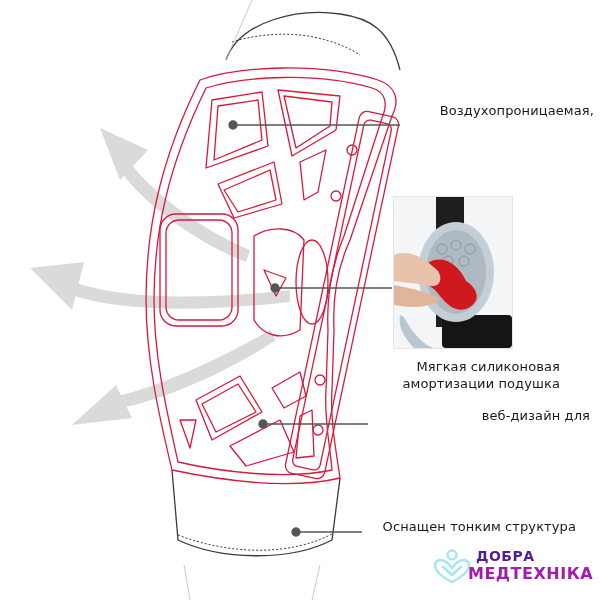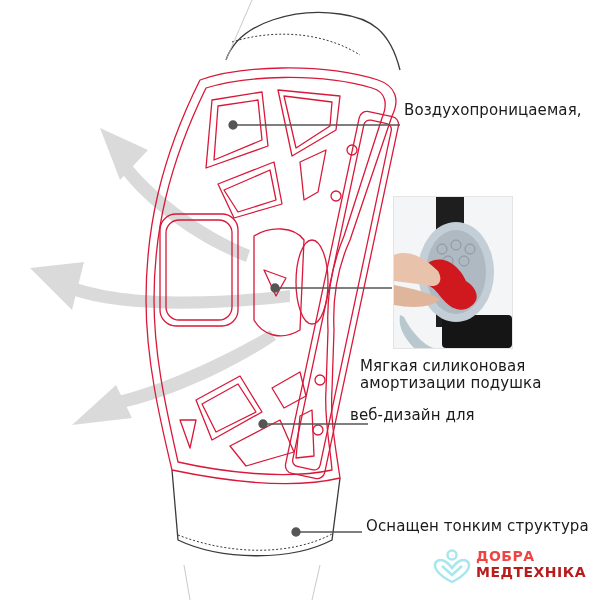--- a/index.html
+++ b/index.html
@@ -1,26 +1,26 @@
 <!DOCTYPE html>
 <html><head>
 <meta charset="utf-8">
 <style>
   html,body{margin:0;padding:0;background:#ffffff;}
   body{width:600px;height:600px;position:relative;overflow:hidden;font-family:"DejaVu Sans","Liberation Sans",sans-serif;}
   #art{position:absolute;left:0;top:0;width:600px;height:600px;}
-  .label{position:absolute;color:#1a1a1a;font-size:15px;line-height:17px;text-align:left;white-space:nowrap;letter-spacing:0.1px;}
+  .label{position:absolute;color:#1a1a1a;font-size:13px;line-height:17px;text-align:right;white-space:nowrap;letter-spacing:0.1px;}
   .label span{display:block;}
   #lbl-air{left:404px;top:102px;width:190px;}
   #lbl-pad{left:360px;top:358px;width:200px;}
   #lbl-web{left:350px;top:407px;width:240px;}
   #lbl-band{left:366px;top:518px;width:210px;}
   #logo{position:absolute;left:432px;top:548px;width:160px;height:36px;}
-  #logo .t1{position:absolute;left:44px;top:0px;font-size:14px;font-weight:bold;color:#ef4444;letter-spacing:0.5px;}
-  #logo .t2{position:absolute;left:44px;top:16px;font-size:14px;font-weight:bold;color:#b91c1c;letter-spacing:0.5px;}
+  #logo .t1{position:absolute;left:44px;top:0px;font-size:14px;font-weight:bold;color:#4c1d95;letter-spacing:0.5px;}
+  #logo .t2{position:absolute;left:36px;top:16px;font-size:16px;font-weight:bold;color:#a21caf;letter-spacing:0.5px;}
   #inset{position:absolute;left:393px;top:196px;width:118px;height:151px;background:#f4f5f6;border:1px solid #e4e4e4;overflow:hidden;}
 </style>
 </head>
 <body>
 
 <svg id="art" viewBox="0 0 600 600" xmlns="http://www.w3.org/2000/svg">
 
   <g fill="none" stroke="#3a3a3a" stroke-width="1.3">
     <path d="M226 60 C240 20, 300 8, 340 14 C370 18, 390 30, 400 70"></path>
     <path d="M232 42 C270 30, 320 30, 360 55" stroke-dasharray="2 2" stroke-width="1"></path>

